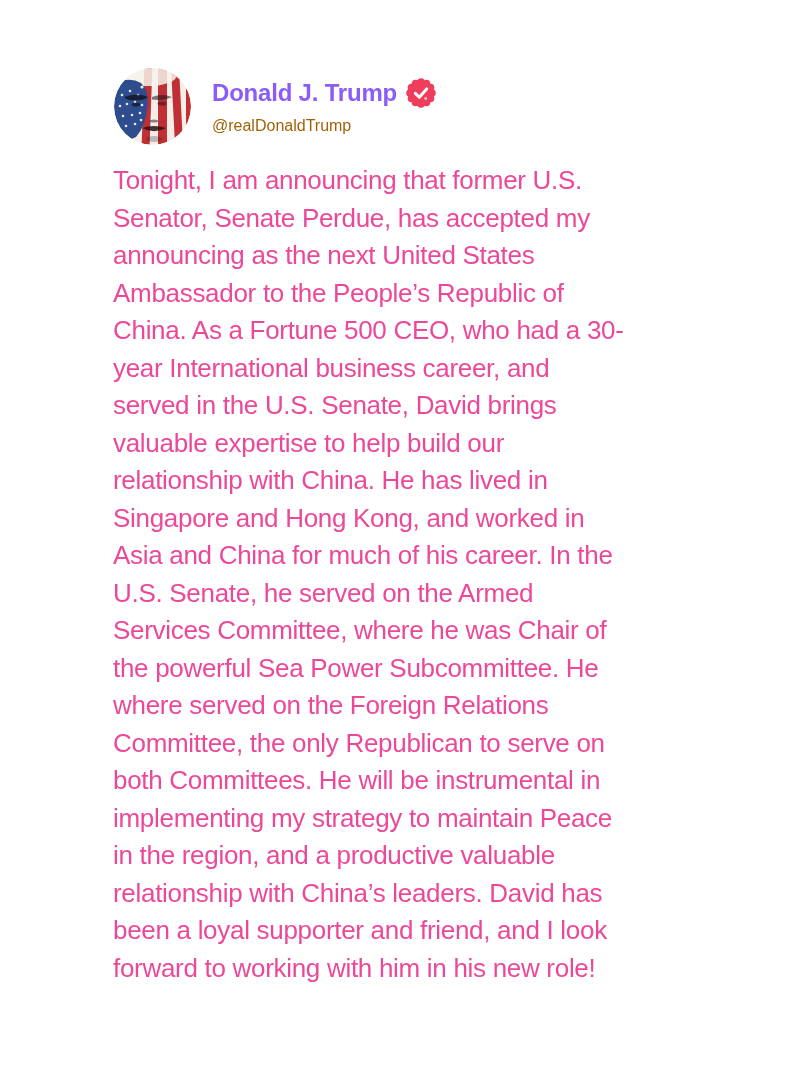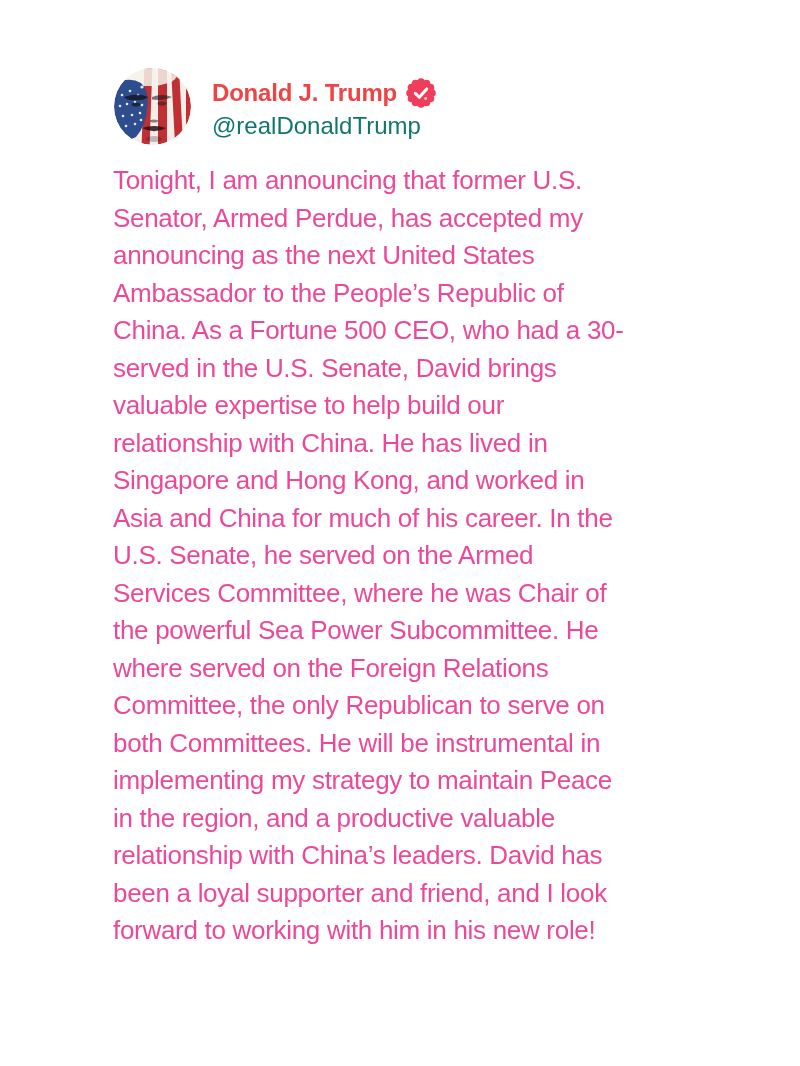--- a/index.html
+++ b/index.html
@@ -38,35 +38,35 @@
   }
   .name-row {
     display: flex;
     align-items: center;
   }
   .display-name {
     font-size: 24px;
     line-height: 30px;
     font-weight: 700;
     letter-spacing: -0.2px;
-    color: #ef4444;
+    color: #8b5cf6;
     cursor: pointer;
   }
   .verified-badge {
     width: 30px;
     height: 30px;
     margin-left: 9px;
     flex: 0 0 auto;
   }
   .verified-badge svg { display: block; width: 30px; height: 30px; }
   .handle {
     margin-top: 5px;
-    font-size: 24px;
+    font-size: 16px;
     line-height: 26px;
-    color: #0f766e;
+    color: #a16207;
     letter-spacing: 0;
     cursor: pointer;
   }
   .post-body {
     position: absolute;
     left: 113px;
     top: 162px;
     width: 600px;
     color: #ec4899;
     font-size: 26px;
@@ -160,24 +160,25 @@
           </svg>
         </span>
       </div>
       <div class="handle">@realDonaldTrump</div>
     </div>
 
   </header>
 
   <main class="post-body">
     <div class="post-line">Tonight, I am announcing that former U.S.</div>
-    <div class="post-line">Senator, Armed Perdue, has accepted my</div>
+    <div class="post-line">Senator, Senate Perdue, has accepted my</div>
     <div class="post-line">announcing as the next United States</div>
     <div class="post-line">Ambassador to the People’s Republic of</div>
     <div class="post-line">China. As a Fortune 500 CEO, who had a 30-</div>
+    <div class="post-line">year International business career, and</div>
     <div class="post-line">served in the U.S. Senate, David brings</div>
     <div class="post-line">valuable expertise to help build our</div>
     <div class="post-line">relationship with China. He has lived in</div>
     <div class="post-line">Singapore and Hong Kong, and worked in</div>
     <div class="post-line">Asia and China for much of his career. In the</div>
     <div class="post-line">U.S. Senate, he served on the Armed</div>
     <div class="post-line">Services Committee, where he was Chair of</div>
     <div class="post-line">the powerful Sea Power Subcommittee. He</div>
     <div class="post-line">where served on the Foreign Relations</div>
     <div class="post-line">Committee, the only Republican to serve on</div>

